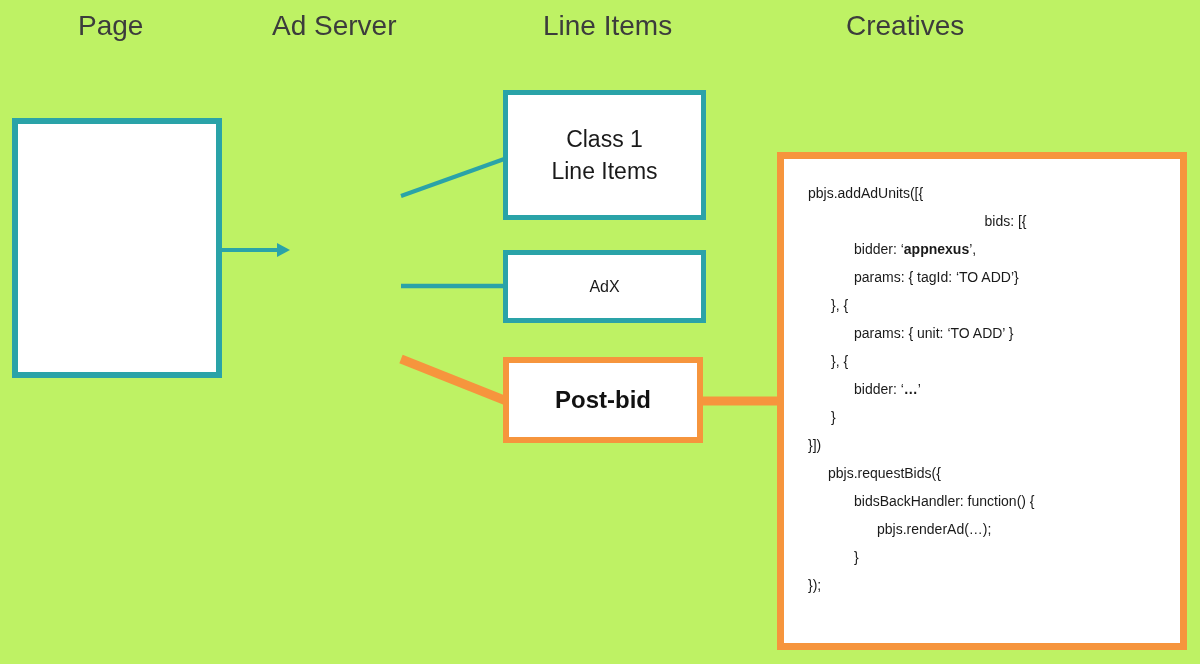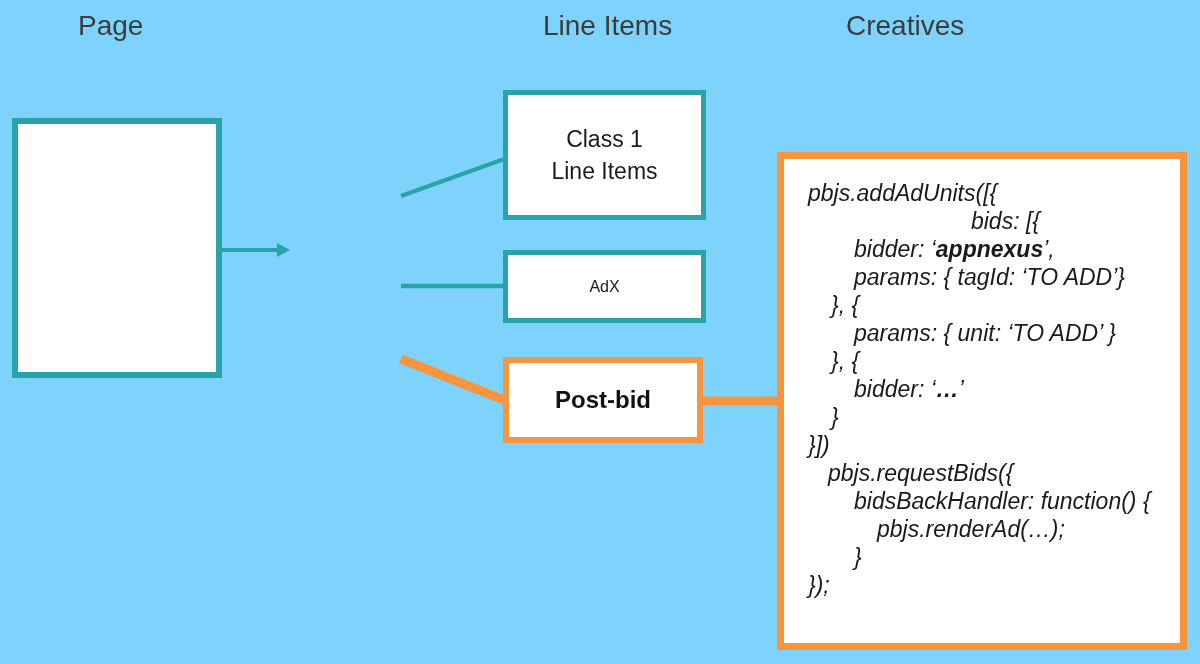--- a/index.html
+++ b/index.html
@@ -4,21 +4,21 @@
 <style>
   :root{
     --teal:#2aa3a8;
     --orange:#f6953d;
     --heading:#3c3c3c;
     --codetext:#1a1a1a;
   }
   html,body{margin:0;padding:0;background:#ffffff;}
   #canvas{
     position:relative;width:1200px;height:664px;overflow:hidden;
-    font-family:"Liberation Sans",sans-serif;background:#7dd3fc;
+    font-family:"Liberation Sans",sans-serif;background:#bef264;
   }
   .col-header{
     position:absolute;top:8px;font-size:28px;line-height:36px;
     color:var(--heading);font-weight:400;white-space:nowrap;
   }
   #hdr-page{left:78px;}
   #hdr-adserver{left:272px;}
   #hdr-lineitems{left:543px;}
   #hdr-creatives{left:846px;}
 
@@ -39,31 +39,32 @@
   #class1-box .label{white-space:pre-line;line-height:32px;}
   #adx-box{left:503px;top:250px;width:203px;height:73px;font-size:16px;color:#1a1a1a;}
   #postbid-box{left:503px;top:357px;width:200px;height:86px;border:6px solid var(--orange);
                font-size:24px;font-weight:bold;color:#111111;}
   #creatives-box{left:777px;top:152px;width:410px;height:498px;border:7px solid var(--orange);}
 
   #code-block{
     position:absolute;left:784px;top:179px;width:396px;z-index:3;
     padding-left:24px;box-sizing:border-box;
     font-family:"Liberation Sans",sans-serif;
-    font-size:23px;color:var(--codetext);font-style:italic;
+    font-size:14px;color:var(--codetext);
   }
   .code-line{line-height:28px;white-space:pre;}
   .code-line .bold{font-weight:bold;}
 </style>
 </head>
 <body>
 
 <div id="canvas">
 
   <div id="hdr-page" class="col-header">Page</div>
+  <div id="hdr-adserver" class="col-header">Ad Server</div>
   <div id="hdr-lineitems" class="col-header">Line Items</div>
   <div id="hdr-creatives" class="col-header">Creatives</div>
 
   <svg id="connector-layer" viewBox="0 0 1200 664" xmlns="http://www.w3.org/2000/svg">
     <line class="edge-teal" stroke-width="4" x1="200" y1="250" x2="279" y2="250"></line>
     <polygon class="arrowhead" points="277,243 290,250 277,257"></polygon>
     <line class="edge-teal" stroke-width="4" x1="401" y1="196" x2="507" y2="158"></line>
     <line class="edge-teal" stroke-width="4.5" x1="401" y1="286" x2="507" y2="286"></line>
     <line class="edge-orange" stroke-width="9" x1="401" y1="359" x2="509" y2="402"></line>
     <line class="edge-orange" stroke-width="9" x1="700" y1="401" x2="782" y2="401"></line>

